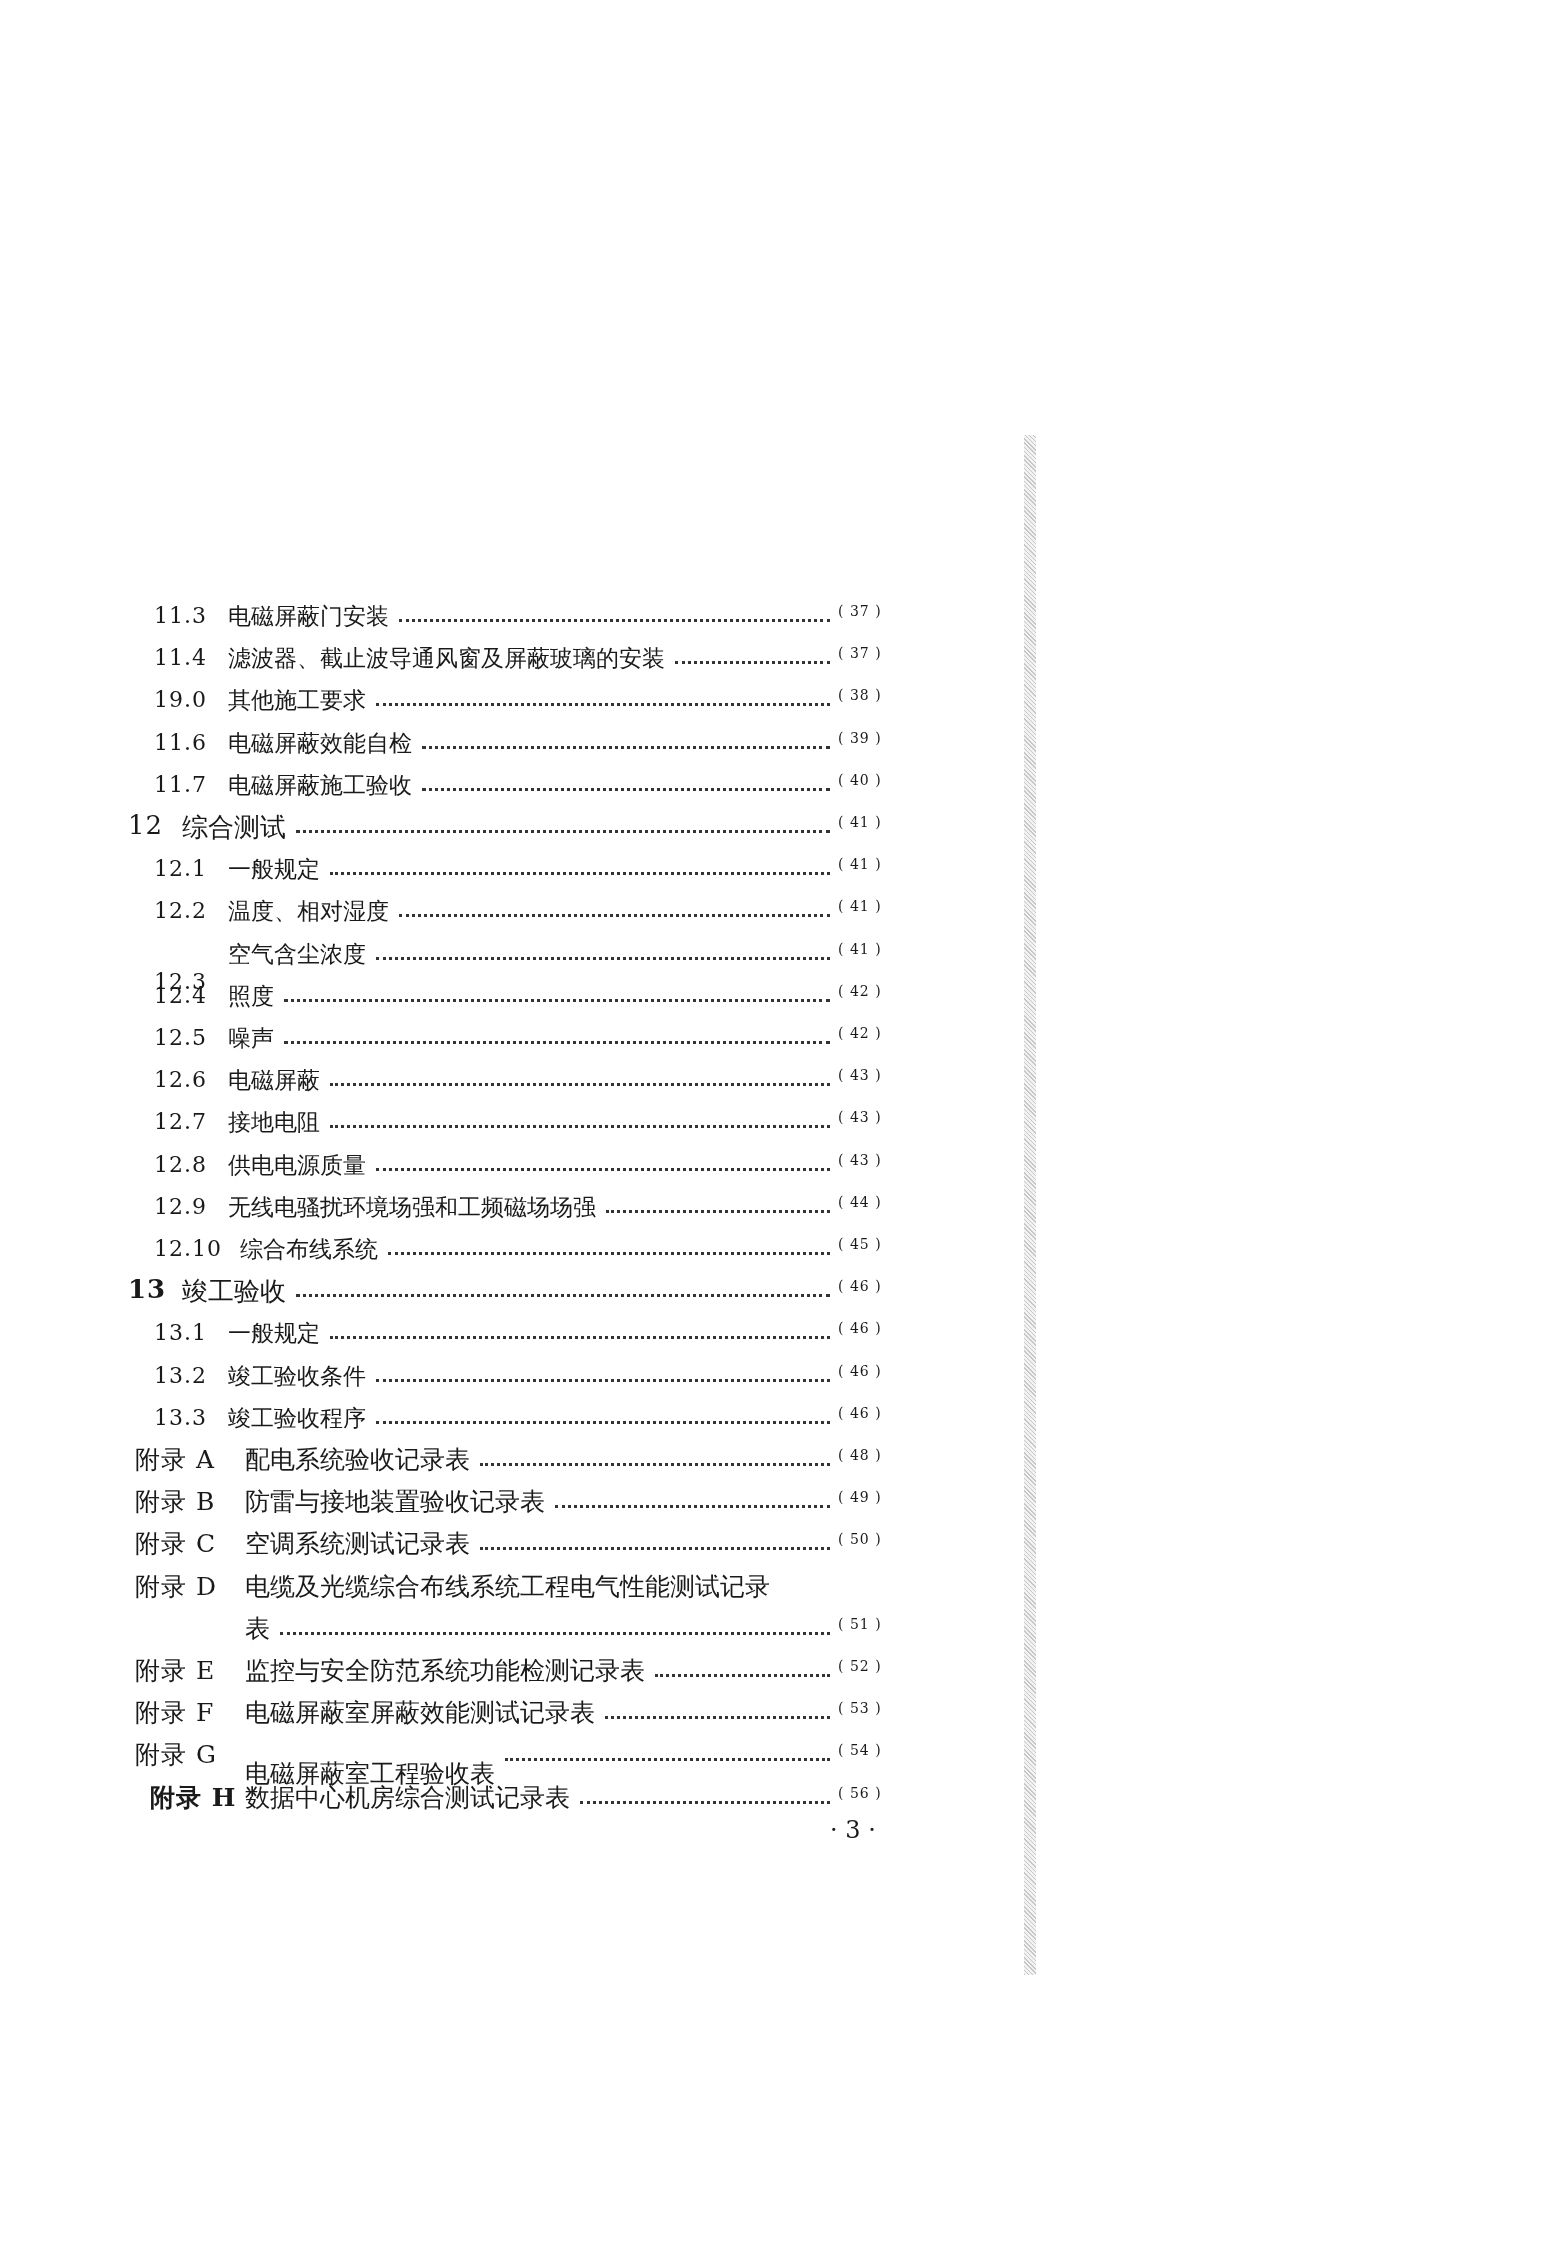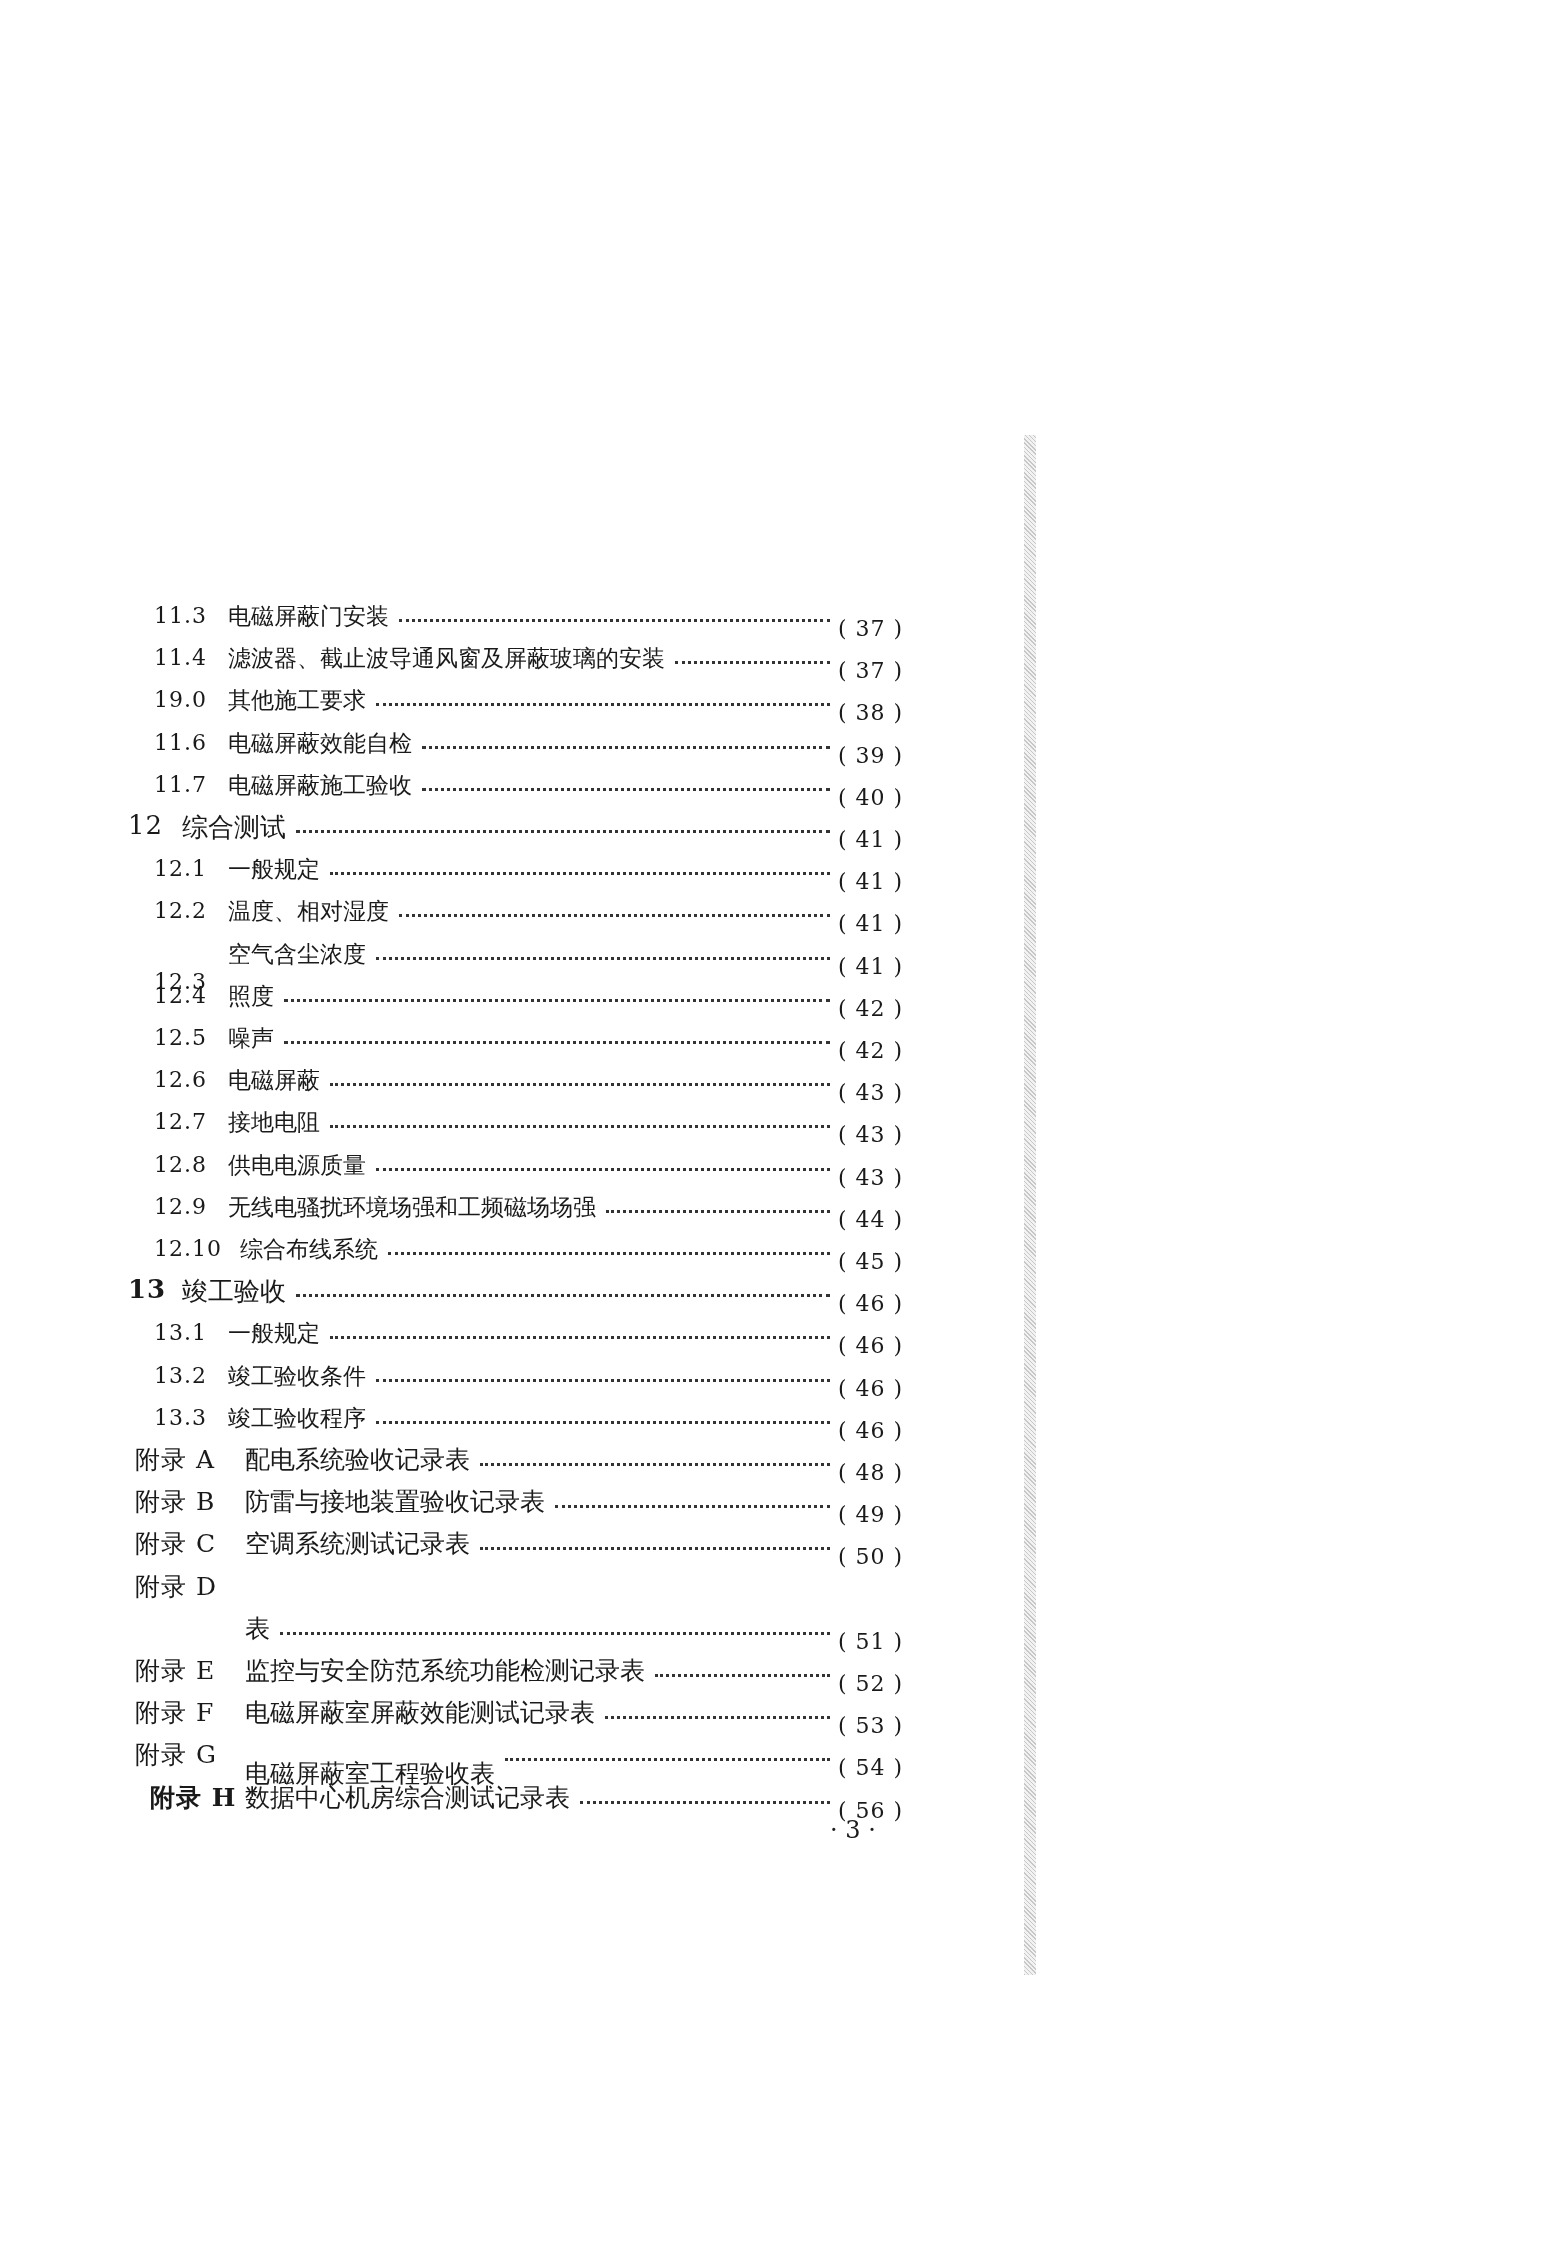--- a/index.html
+++ b/index.html
@@ -3,21 +3,21 @@
 <meta charset="utf-8">
 <style>
   html, body { margin:0; padding:0; background:#ffffff; }
   body { width:1567px; height:2244px; position:relative; overflow:hidden;
          font-family:"DejaVu Serif","Liberation Serif",serif; color:#1a1a1a; }
   .row { position:absolute; left:0; width:1567px; height:42px; }
   .num { position:absolute; font-size:22px; top:8px; letter-spacing:1px; }
   .title { position:absolute; font-size:23px; top:6px; white-space:nowrap; }
   .leader { position:absolute; top:6px; right:0; height:24px; overflow:hidden;
             border-bottom:3px dotted #333; }
-  .page { position:absolute; left:838px; font-size:22px; top:21px; white-space:pre; letter-spacing:1px; }
+  .page { position:absolute; left:838px; font-size:14px; top:8px; white-space:pre; letter-spacing:1px; }
   .chap .num, .chap .title { font-size:26px; top:4px; }
   .apx .num, .apx .title { font-size:25px; top:4px; }
   .strip { position:absolute; left:1024px; top:435px; width:12px; height:1540px;
            background:repeating-linear-gradient(45deg,#bdbdbd 0 1px,#f0f0f0 1px 3px);
            opacity:0.85; }
   .pagenum { position:absolute; left:830px; top:1816px; font-size:24px; white-space:pre; }
 </style>
 </head>
 <body>
 
@@ -157,20 +157,21 @@
       <span class="page">( 49 )</span>
     </div>
     <div class="row apx" style="top: 1523px;">
       <span class="num" style="left: 135px;">附录 C</span>
       <span class="title" style="left: 245px;">空调系统测试记录表</span>
       <span class="leader" style="left: 480px; right: auto; width: 350px; height: 14px; top: 10px;"></span>
       <span class="page">( 50 )</span>
     </div>
     <div class="row apx" style="top: 1566px;">
       <span class="num" style="left: 135px;">附录 D</span>
+      <span class="title" style="left: 245px;">电缆及光缆综合布线系统工程电气性能测试记录</span>
     </div>
     <div class="row apx" style="top: 1608px;">
       <span class="title" style="left: 245px;">表</span>
       <span class="leader" style="left: 280px; right: auto; width: 550px; height: 14px; top: 10px;"></span>
       <span class="page">( 51 )</span>
     </div>
     <div class="row apx" style="top: 1650px;">
       <span class="num" style="left: 135px;">附录 E</span>
       <span class="title" style="left: 245px;">监控与安全防范系统功能检测记录表</span>
       <span class="leader" style="left: 655px; right: auto; width: 175px; height: 14px; top: 10px;"></span>

